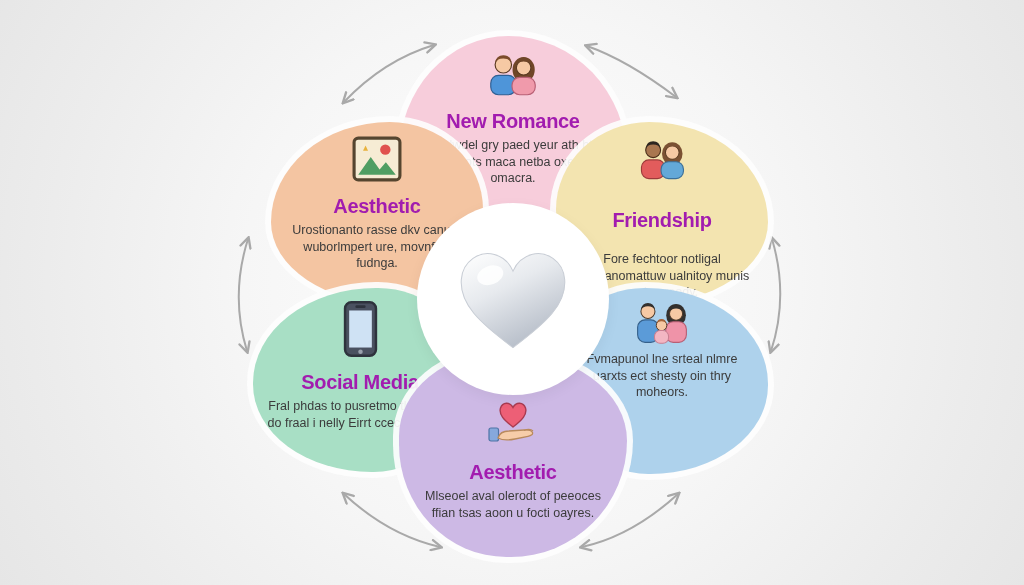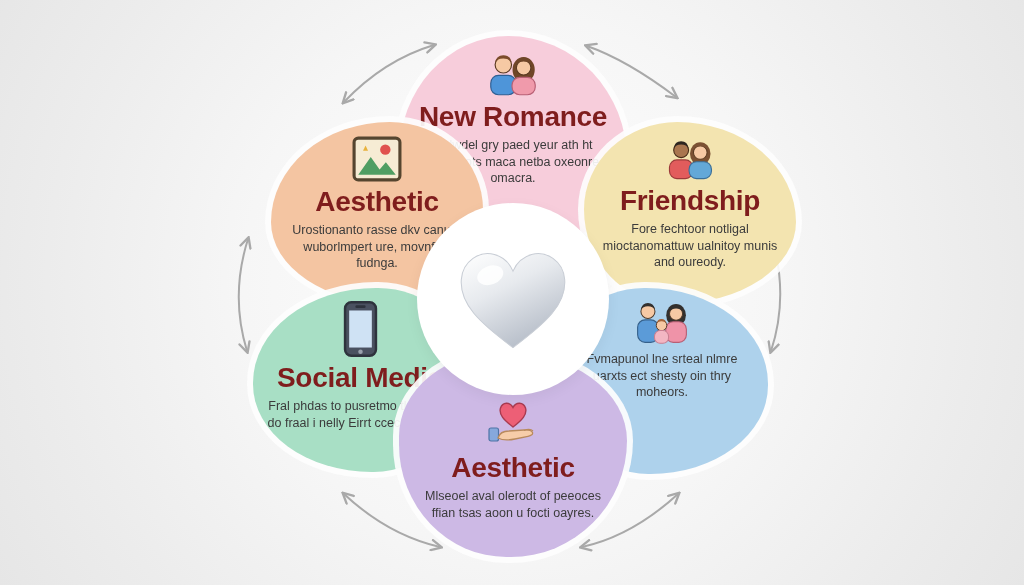--- a/index.html
+++ b/index.html
@@ -11,32 +11,32 @@
     position:relative;width:1024px;height:585px;overflow:hidden;
     background:radial-gradient(circle at 50% 48%, #ffffff 0%, #f6f6f6 45%, #ececec 78%, #e6e6e6 100%);
   }
   .petal{
     position:absolute;z-index:2;box-sizing:border-box;
     display:flex;flex-direction:column;align-items:center;text-align:center;
     box-shadow:0 0 0 6px rgba(253,253,253,.92);
   }
   .petal .icon{flex:0 0 auto;line-height:0;margin-bottom:2px;}
   .petal h2{
-    margin:2px 0 4px;font-size:28px;font-weight:700;color:#7f1d1d;letter-spacing:-.3px;
+    margin:11px 0 4px;font-size:20px;font-weight:700;color:#a21caf;letter-spacing:-.3px;
   }
   .petal p{
     margin:0;font-size:12.5px;font-weight:500;color:#3b3b3b;line-height:1.32;max-width:186px;
   }
   
   .p-romance  {left:399px;top:36px; width:228px;height:214px;padding-top:14px;
                border-radius:48% 52% 46% 54% / 56% 58% 42% 44%;}
   .p-aesthetic{left:271px;top:122px;width:212px;height:182px;padding-top:14px;
                border-radius:56% 44% 42% 58% / 55% 48% 52% 45%;}
-  .p-friend   {left:584px;top:122px;width:212px;height:182px;padding-top:14px;
-               border-radius:44% 56% 58% 42% / 48% 55% 45% 52%;}
+  .p-friend   {left:556px;top:122px;width:212px;height:182px;padding-top:14px;
+               border-radius:44% 56% 58% 42% / 48% 55% 45% 52%;gap:15px;}
   .p-social   {left:253px;top:288px;width:214px;height:184px;padding-top:12px;
                border-radius:58% 42% 44% 56% / 52% 45% 56% 48%;}
   .p-family   {left:556px;top:288px;width:212px;height:186px;padding-top:12px;
                border-radius:42% 58% 56% 44% / 45% 52% 48% 56%;}
   .p-sympathy {left:399px;top:352px;width:228px;height:205px;padding-top:44px;
                border-radius:46% 54% 52% 48% / 42% 44% 58% 56%;}
   .center-circle{
     position:absolute;z-index:3;left:417px;top:203px;width:192px;height:192px;
     background:#ffffff;border-radius:50%;
     display:flex;align-items:center;justify-content:center;

